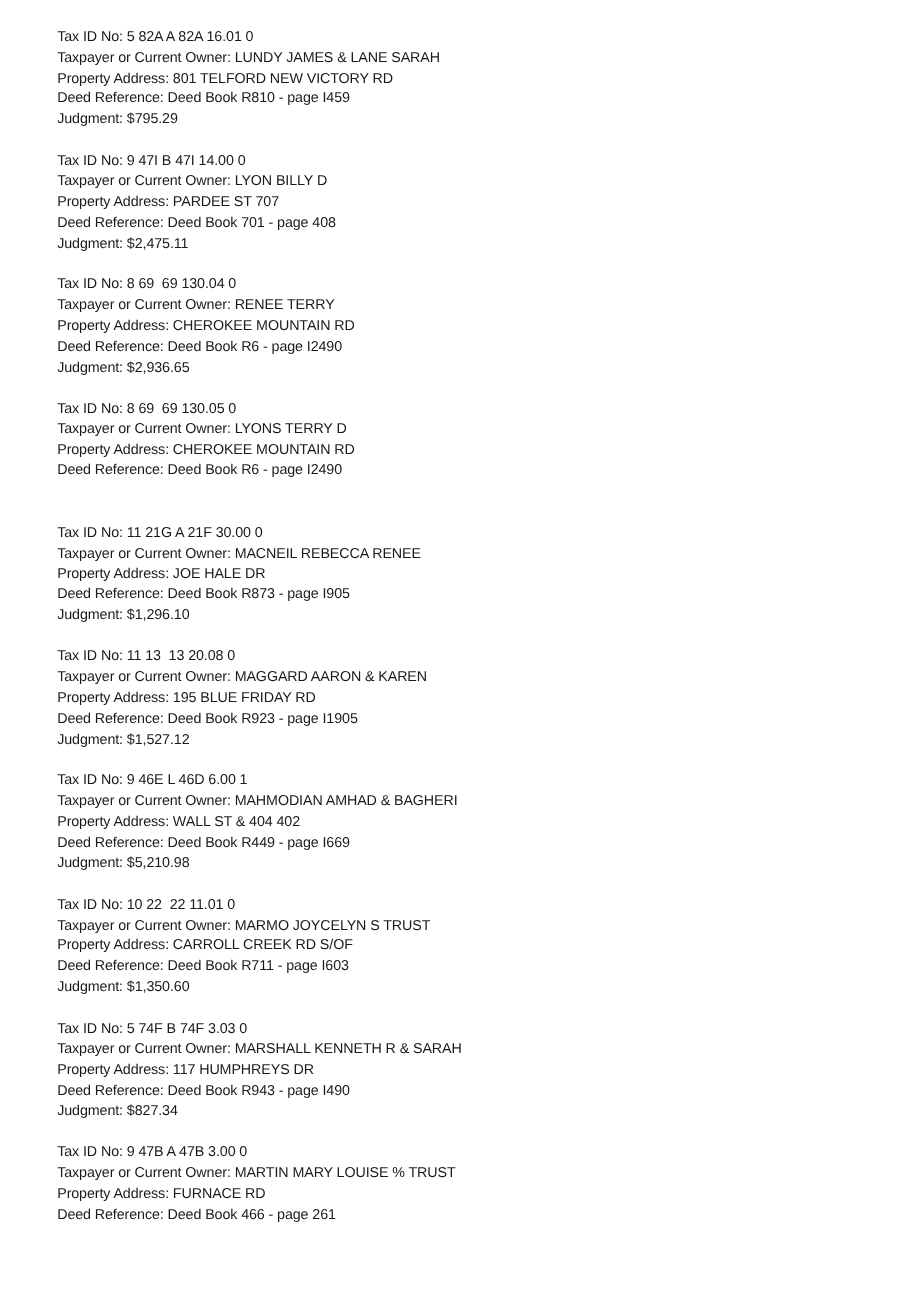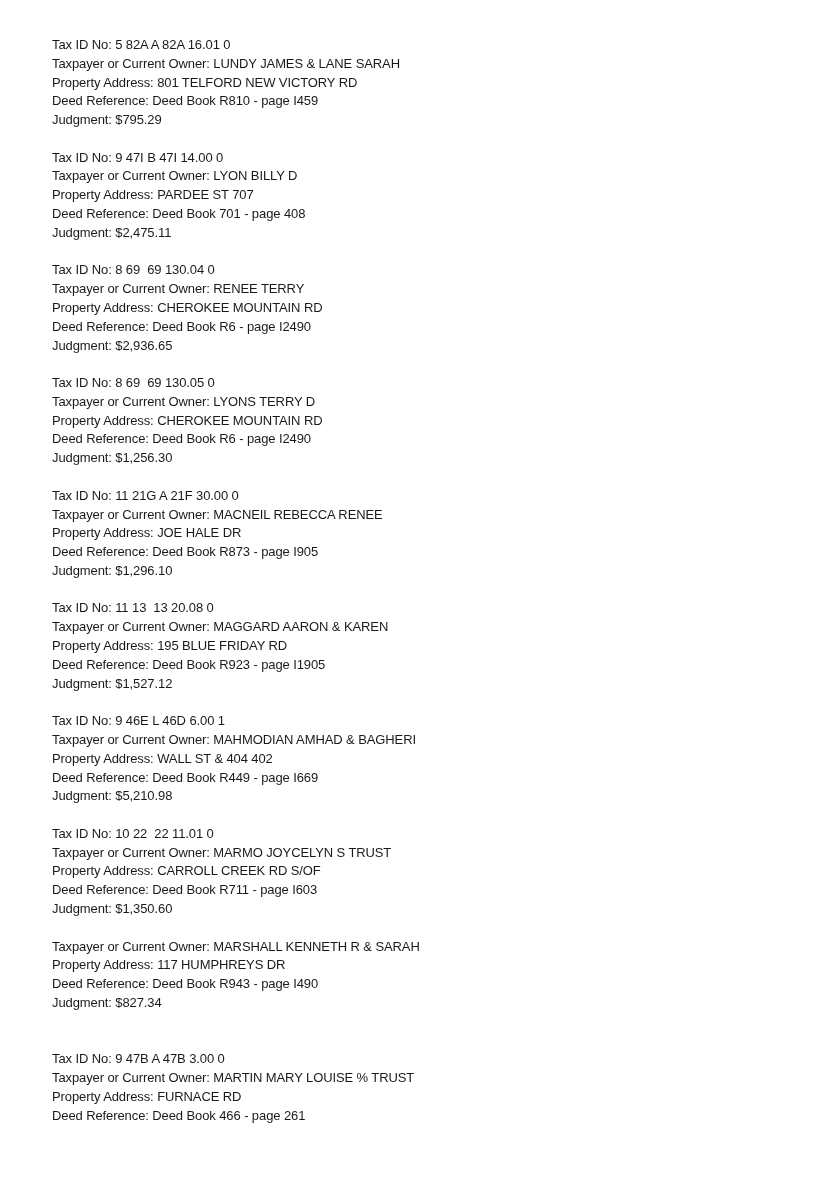--- a/index.html
+++ b/index.html
@@ -19,21 +19,21 @@
       position: absolute;
       left: 0;
       top: 0;
       width: 840px;
       height: 1187px;
       background: #ffffff;
     }
     .records {
       position: absolute;
       left: 52px;
-      top: 36px;
+      top: 24px;
     }
     .record {
       height: 112.7px;
     }
     .line {
       font-size: 13px;
       line-height: 18.8px;
       height: 18.8px;
       white-space: pre;
       letter-spacing: -0.1px;
@@ -67,21 +67,20 @@
       <div class="line"><span>Property Address: </span><span>CHEROKEE MOUNTAIN RD</span></div>
       <div class="line"><span>Deed Reference: </span><span>Deed Book R6 - page I2490</span></div>
       <div class="line"><span>Judgment: </span><span>$2,936.65</span></div>
     </div>
 
     <div class="record">
       <div class="line"><span>Tax ID No: </span><span>8 69  69 130.05 0</span></div>
       <div class="line"><span>Taxpayer or Current Owner: </span><span>LYONS TERRY D</span></div>
       <div class="line"><span>Property Address: </span><span>CHEROKEE MOUNTAIN RD</span></div>
       <div class="line"><span>Deed Reference: </span><span>Deed Book R6 - page I2490</span></div>
-      <div class="line"><span>Judgment: </span><span>$1,256.30</span></div>
     </div>
 
     <div class="record">
       <div class="line"><span>Tax ID No: </span><span>11 21G A 21F 30.00 0</span></div>
       <div class="line"><span>Taxpayer or Current Owner: </span><span>MACNEIL REBECCA RENEE</span></div>
       <div class="line"><span>Property Address: </span><span>JOE HALE DR</span></div>
       <div class="line"><span>Deed Reference: </span><span>Deed Book R873 - page I905</span></div>
       <div class="line"><span>Judgment: </span><span>$1,296.10</span></div>
     </div>
 
@@ -103,20 +102,21 @@
 
     <div class="record">
       <div class="line"><span>Tax ID No: </span><span>10 22  22 11.01 0</span></div>
       <div class="line"><span>Taxpayer or Current Owner: </span><span>MARMO JOYCELYN S TRUST</span></div>
       <div class="line"><span>Property Address: </span><span>CARROLL CREEK RD S/OF</span></div>
       <div class="line"><span>Deed Reference: </span><span>Deed Book R711 - page I603</span></div>
       <div class="line"><span>Judgment: </span><span>$1,350.60</span></div>
     </div>
 
     <div class="record">
+      <div class="line"><span>Tax ID No: </span><span>5 74F B 74F 3.03 0</span></div>
       <div class="line"><span>Taxpayer or Current Owner: </span><span>MARSHALL KENNETH R &amp; SARAH</span></div>
       <div class="line"><span>Property Address: </span><span>117 HUMPHREYS DR</span></div>
       <div class="line"><span>Deed Reference: </span><span>Deed Book R943 - page I490</span></div>
       <div class="line"><span>Judgment: </span><span>$827.34</span></div>
     </div>
 
     <div class="record">
       <div class="line"><span>Tax ID No: </span><span>9 47B A 47B 3.00 0</span></div>
       <div class="line"><span>Taxpayer or Current Owner: </span><span>MARTIN MARY LOUISE % TRUST</span></div>
       <div class="line"><span>Property Address: </span><span>FURNACE RD</span></div>

